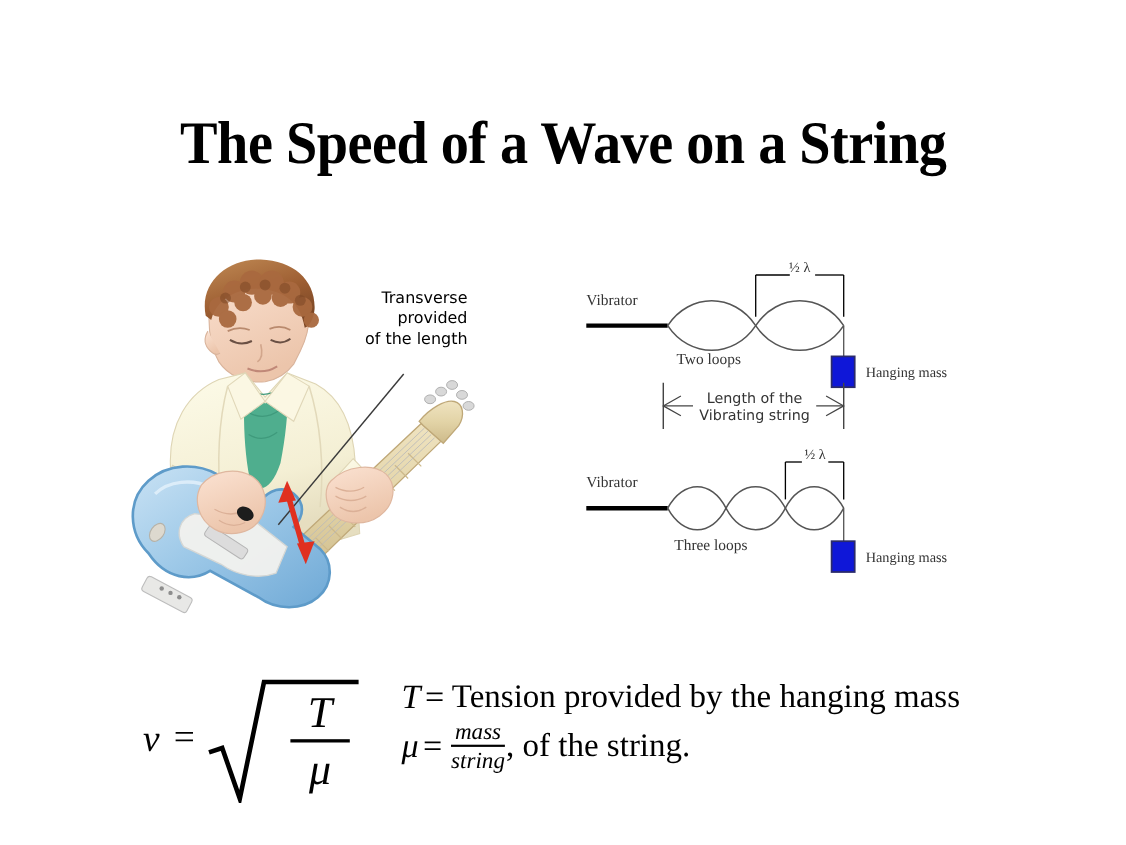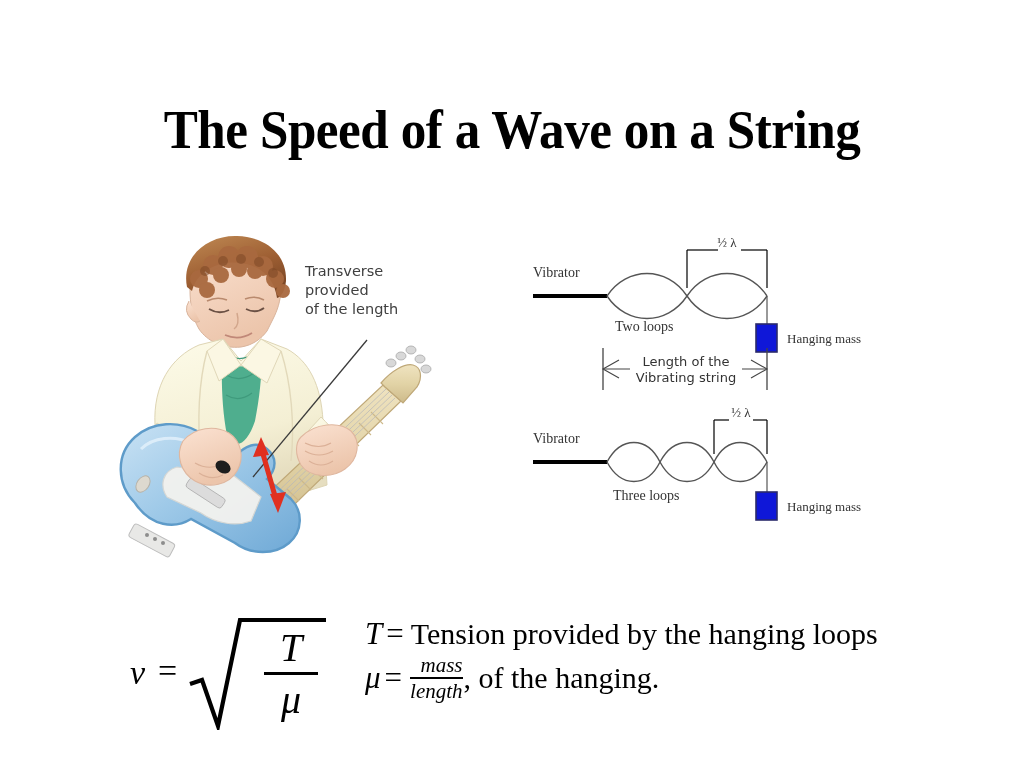--- a/index.html
+++ b/index.html
@@ -40,25 +40,25 @@
     width: 340px;
     height: 335px;
   }
   #guitar-svg { display:block; }
 
   #transverse-annotation {
     position: absolute;
     left: 305px;
     top: 262px;
     width: 120px;
-    text-align: left;
+    text-align: right;
     font-family: "DejaVu Sans", sans-serif;
     font-size: 14.5px;
     line-height: 19px;
-    color: #404040;
+    color: #000000;
   }
 
   
   #wave-figure {
     position: absolute;
     left: 515px;
     top: 230px;
     width: 470px;
     height: 300px;
   }
@@ -144,21 +144,21 @@
   }
   .eqsign {
     font-size: 31px;
     padding-right: 7px;
   }
   .def-text {
     font-size: 30px;
   }
   .mini-frac {
     display: inline-block;
-    text-align: right;
+    text-align: center;
     font-style: italic;
     font-size: 21px;
     line-height: 22px;
     vertical-align: middle;
     margin: 0 1px;
   }
   .mini-frac .mbar {
     height: 2px;
     background: #000;
     margin: 1px 0;
@@ -421,26 +421,26 @@
         <div class="bar"></div>
         <div class="den">μ</div>
       </div>
     </div>
   </div>
 
   <div id="definitions">
     <div class="def-line first">
       <span class="sym">T</span>
       <span class="eqsign">=</span>
-      <span class="def-text">Tension provided by the hanging loops</span>
+      <span class="def-text">Tension provided by the hanging mass</span>
     </div>
     <div class="def-line">
       <span class="sym">μ</span>
       <span class="eqsign">=</span>
       <span class="mini-frac">
         <span style="display:block">mass</span>
         <span class="mbar" style="display:block"></span>
-        <span style="display:block">length</span>
+        <span style="display:block">string</span>
       </span>
-      <span class="def-text">, of the hanging.</span>
+      <span class="def-text">, of the string.</span>
     </div>
   </div>
 </div>
 
 </body></html>

